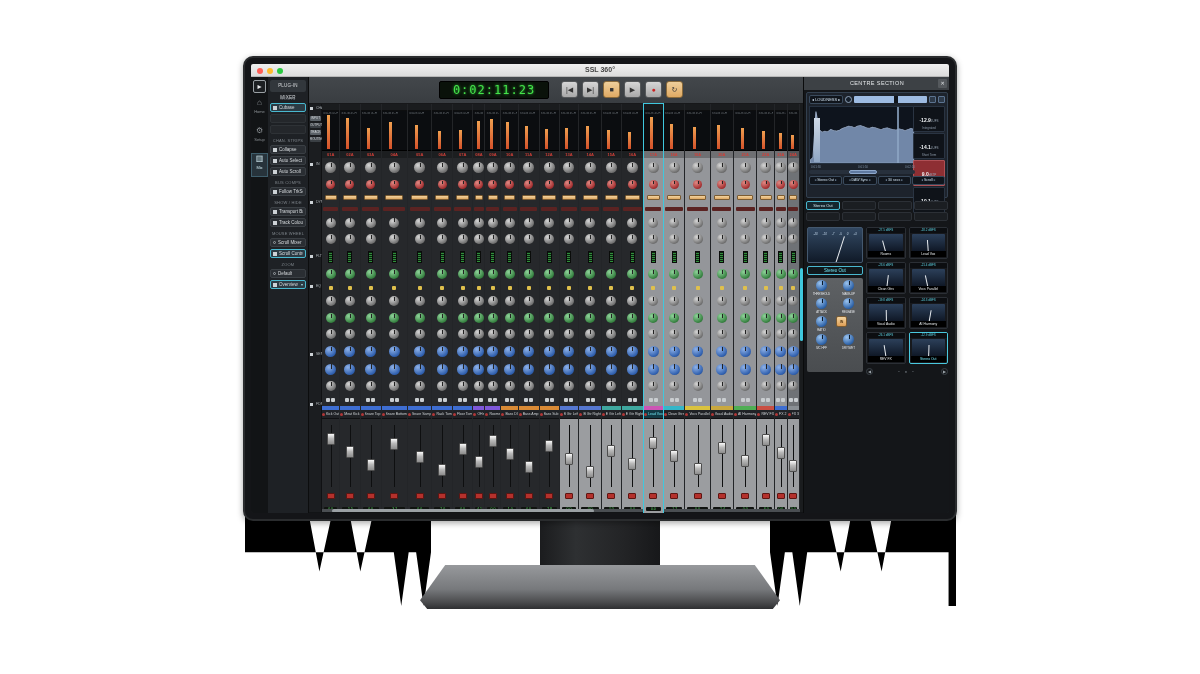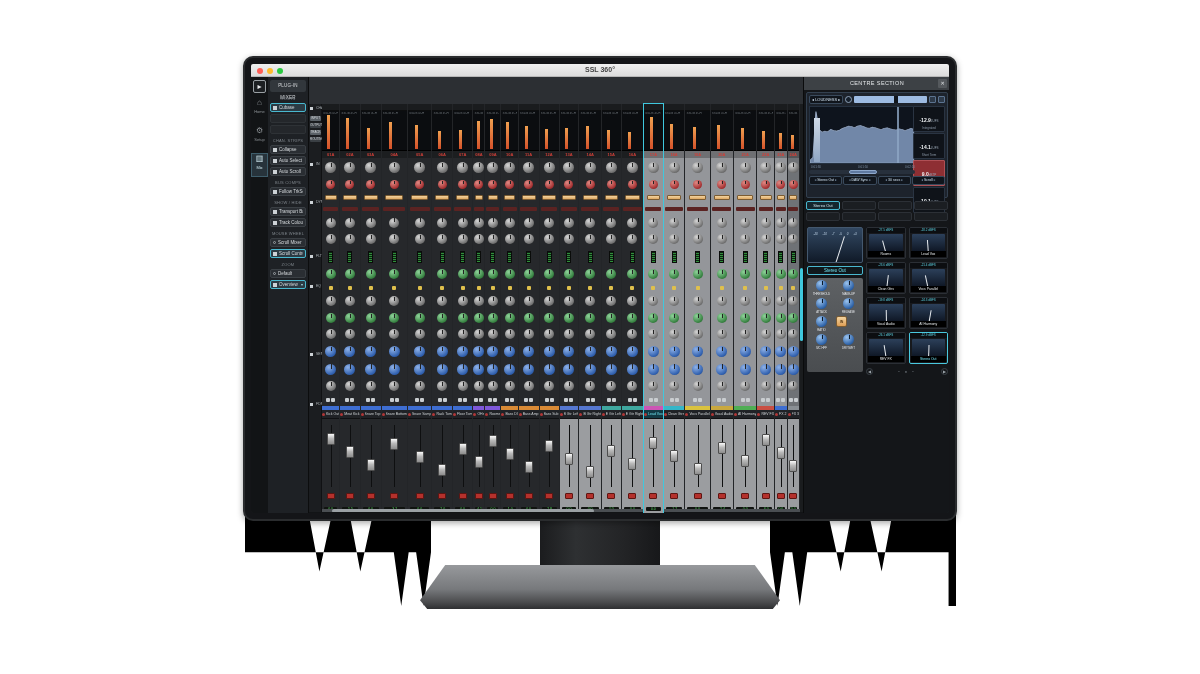--- a/index.html
+++ b/index.html
@@ -276,20 +276,31 @@
                 </div>
                 <div class="pitem active">
                   <span class="chk"></span>
                   <span class="plbl">Overview</span>
                   <span class="dd">▾</span>
                 </div>
               </div>
             </div>
         </div>
 
+        <div class="transport">
+          <div class="lcd">0:02:11:23</div>
+          <div class="tbtns" id="tbtns">
+              <div class="tbtn"><span class="tglyph">|◀</span></div>
+              <div class="tbtn"><span class="tglyph">▶|</span></div>
+              <div class="tbtn accent"><span class="tglyph">■</span></div>
+              <div class="tbtn"><span class="tglyph">▶</span></div>
+              <div class="tbtn rec"><span class="tglyph">●</span></div>
+              <div class="tbtn accent"><span class="tglyph">↻</span></div>
+            </div>
+        </div>
 
         <div class="mixer">
           <div class="mixrail" id="mixrail">
               <div class="mr-lbl" style="top: 2px;">
                 <span class="chk"></span>
                 <span>CHAN</span>
               </div>
               <div class="mr-lbl" style="top: 58px;">
                 <span class="chk"></span>
                 <span>IN</span>

